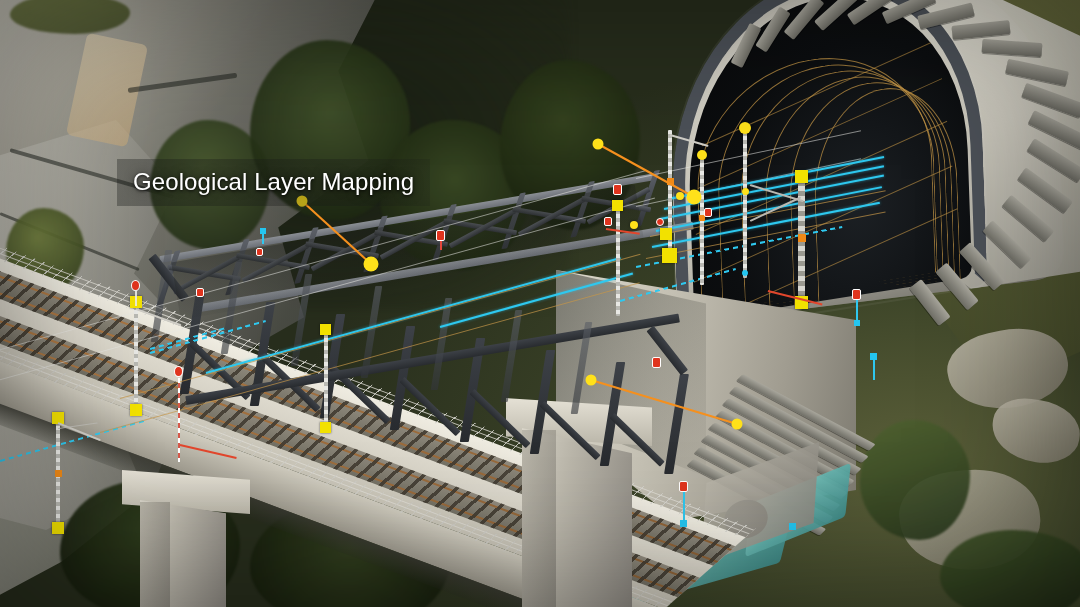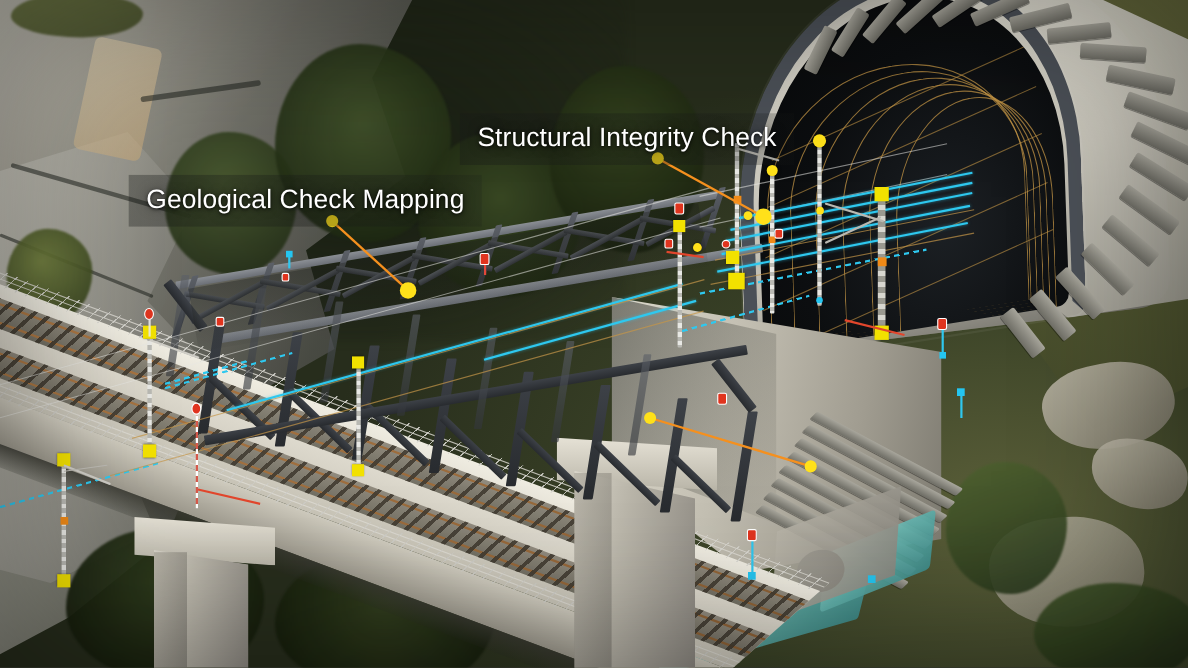--- a/index.html
+++ b/index.html
@@ -511,18 +511,17 @@
 
     <line x1="598" y1="144" x2="694" y2="197"></line>
     <circle cx="598" cy="144" r="5.5"></circle>
     <circle cx="694" cy="197" r="7.5"></circle>
 
     <line x1="591" y1="380" x2="737" y2="424"></line>
     <circle cx="591" cy="380" r="5.5"></circle>
     <circle cx="737" cy="424" r="5.5"></circle>
   </svg>
 
-  <div class="callout-label" style="left:117px;top:159px;">Geological Check Mapping</div>
-
-  <div class="callout-label" style="left:418px;top:103px;">Structural Integrity Check</div>
+  <div class="callout-label" style="left:117px;top:159px;">Geological Layer Mapping</div>
+
 
 
 </div>
 
 </body></html>

